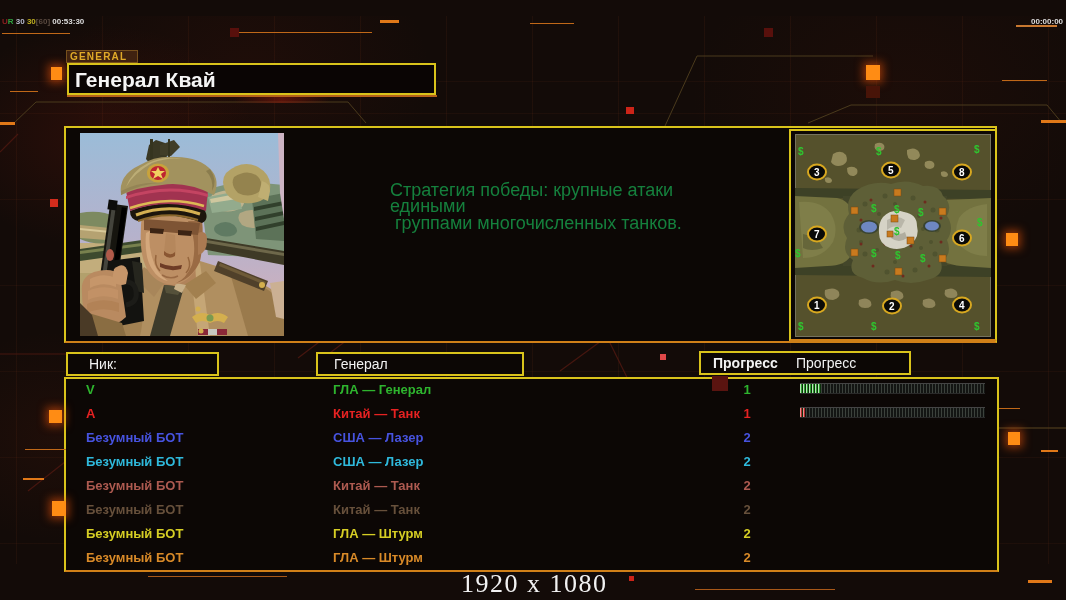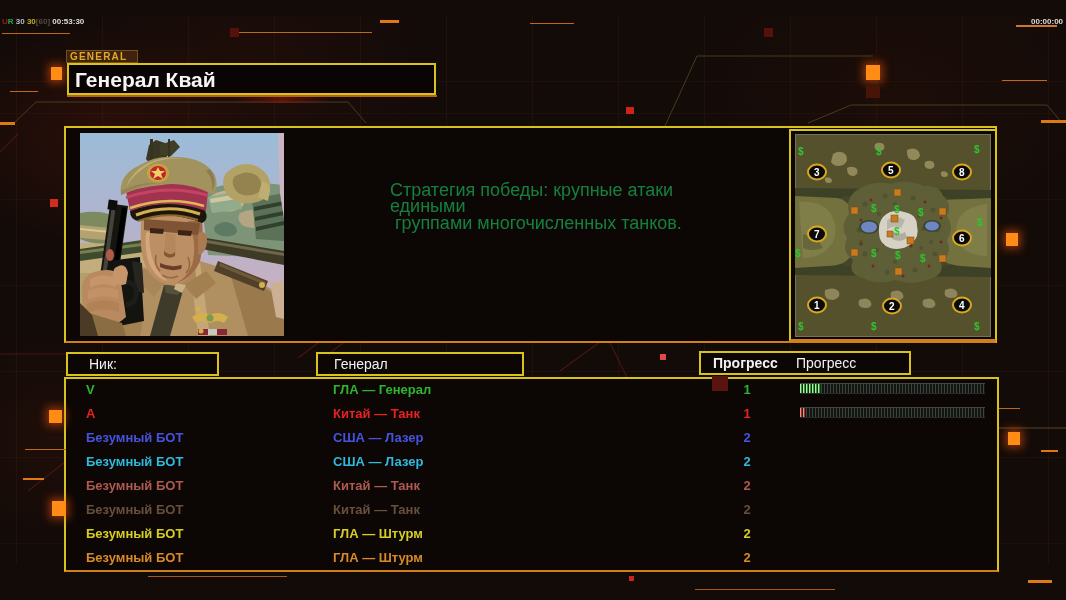--- a/index.html
+++ b/index.html
@@ -447,20 +447,21 @@
       <div class="row" style="left:333px;top:486px;color:#67503b">Китай — Танк</div>
       <div class="row" style="left:740px;top:486px;width:14px;text-align:center;color:#67503b">2</div>
       <div class="row" style="left:86px;top:510.1px;color:#d6ce24">Безумный БОТ</div>
       <div class="row" style="left:333px;top:510.1px;color:#d6ce24">ГЛА — Штурм</div>
       <div class="row" style="left:740px;top:510.1px;width:14px;text-align:center;color:#d6ce24">2</div>
       <div class="row" style="left:86px;top:534.2px;color:#d98a28">Безумный БОТ</div>
       <div class="row" style="left:333px;top:534.2px;color:#d98a28">ГЛА — Штурм</div>
       <div class="row" style="left:740px;top:534.2px;width:14px;text-align:center;color:#d98a28">2</div>
     </div>
 
+  <div class="abs" style="left:461px;top:553px;font-family:'Liberation Serif',serif;font-size:26px;letter-spacing:1.5px;color:#f2f2f2;">1920 x 1080</div>
 
   <div class="osq" style="left:49px;top:394px;width:13px;height:13px;"></div>
 
   <div class="osq" style="left:52px;top:485px;width:14px;height:15px;"></div>
 
   <div class="oline" style="left:25px;top:433px;width:41px;"></div>
 
   <div class="oline" style="left:23px;top:462px;width:21px;height:2px;background:#e07818;"></div>
 
   <div class="osq" style="left:1006px;top:217px;width:12px;height:13px;"></div>

